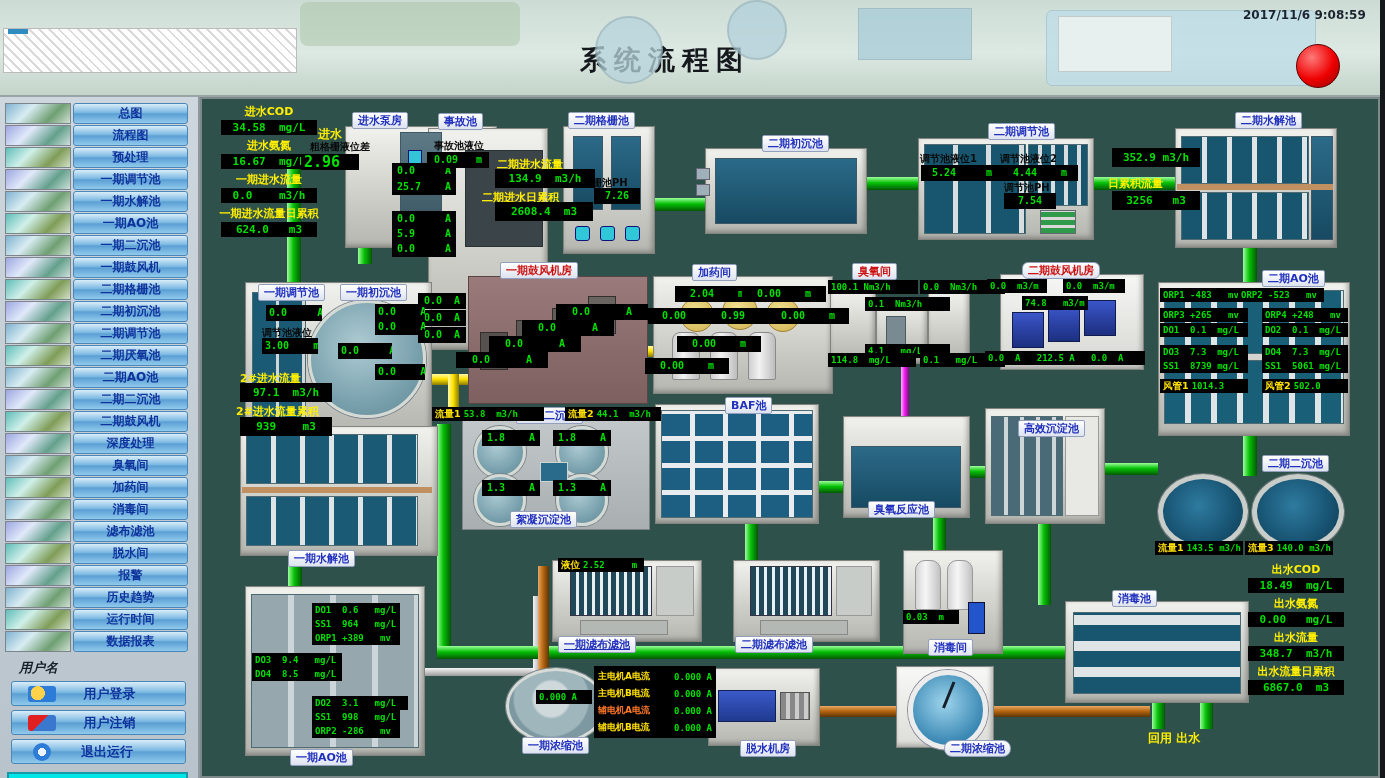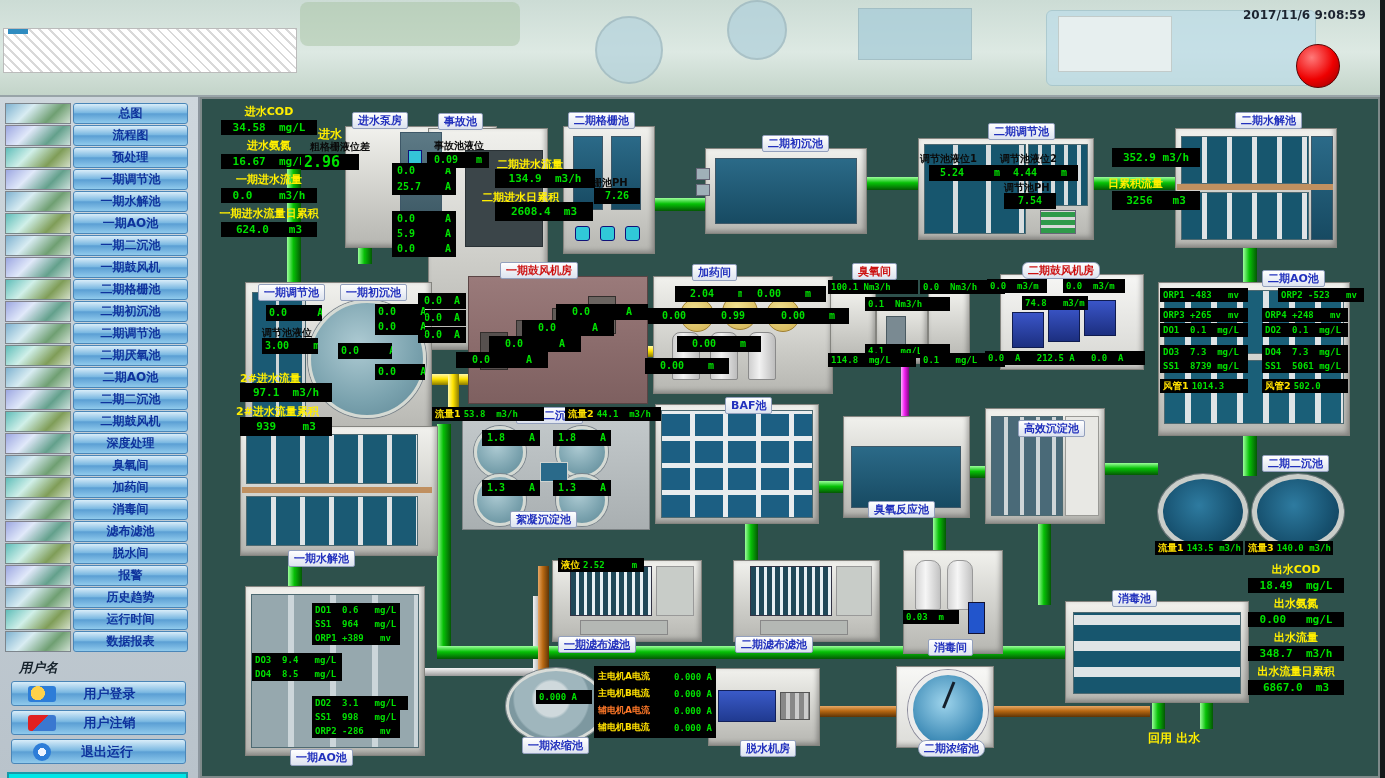--- a/index.html
+++ b/index.html
@@ -74,20 +74,21 @@
 
   <div class="abs header">
     <div class="abs ph circle" style="left:595px;top:16px;width:64px;height:64px;background:#b7d4dd;border:2px solid #9ab6bf;border-radius:50%;"></div>
     <div class="abs ph circle" style="left:727px;top:0px;width:56px;height:56px;background:#b2d1db;border:2px solid #9ab6bf;border-radius:50%;"></div>
     <div class="abs ph" style="left:858px;top:8px;width:112px;height:50px;background:#a7ccd8;border:1px solid #93b4be;"></div>
     <div class="abs ph" style="left:1046px;top:10px;width:268px;height:74px;background:#bedde8;border:1px solid #9fc2cc;border-radius:6px;"></div>
     <div class="abs ph" style="left:1058px;top:16px;width:112px;height:54px;background:#f3f5f3;border:1px solid #c2c6c2;"></div>
     <div class="abs ph" style="left:300px;top:2px;width:220px;height:44px;background:#a7c4a4;opacity:.5;border-radius:8px;"></div>
     <div class="abs hatch" style="left:3px;top:28px;width:292px;height:43px;"></div>
     <div class="abs htab" style="left:8px;top:29px;width:20px;height:5px;"></div>
+    <div class="abs title" style="left:535px;top:42px;width:260px;">系统流程图</div>
     <div class="abs tstamp" style="left:1243px;top:8px;">2017/11/6 9:08:59</div>
     <div class="abs alarm-dot" style="left:1296px;top:44px;"></div>
   </div>
 
   <div class="abs sidebar">
     <div id="sidebar-list">
 
     <div class="sitem">
           <span class="thumb"></span>
           <span class="sbar">
@@ -432,21 +433,21 @@
   <div class="abs plate" style="left:1018px;top:420px;">高效沉淀池</div>
   <div class="abs plate" style="left:1262px;top:455px;">二期二沉池</div>
   <div class="abs plate" style="left:288px;top:550px;">一期水解池</div>
   <div class="abs plate" style="left:290px;top:749px;">一期AO池</div>
   <div class="abs plate" style="left:558px;top:636px;text-decoration:underline;">一期滤布滤池</div>
   <div class="abs plate" style="left:735px;top:636px;">二期滤布滤池</div>
   <div class="abs plate" style="left:928px;top:639px;">消毒间</div>
   <div class="abs plate" style="left:1112px;top:590px;">消毒池</div>
   <div class="abs plate" style="left:522px;top:737px;">一期浓缩池</div>
   <div class="abs plate" style="left:740px;top:740px;">脱水机房</div>
-  <div class="abs plate" style="left:918px;top:740px;border-radius:8px;">二期浓缩池</div>
+  <div class="abs plate" style="left:944px;top:740px;border-radius:8px;">二期浓缩池</div>
 
   <div class="abs statcol" style="left:202px;top:104px;width:134px;">
 
   <div class="statrow" style="display:flex;flex-direction:column;align-items:center;">
         <div class="ylab2">进水COD</div>
         <div class="rostat">34.58  mg/L</div>
       </div>
       <div class="statrow" style="display:flex;flex-direction:column;align-items:center;">
         <div class="ylab2">进水氨氮</div>
         <div class="rostat">16.67  mg/L</div>
@@ -478,21 +479,21 @@
 
   <div class="abs ylab" style="left:497px;top:157px;">二期进水流量</div>
   <div class="abs ro" style="left:495px;top:169px;width:100px;font-size:11px;line-height:17px;">134.9  m3/h</div>
   <div class="abs ylab" style="left:482px;top:190px;">二期进水日累积</div>
   <div class="abs ro" style="left:495px;top:202px;width:98px;font-size:11px;line-height:17px;">2608.4  m3</div>
 
   <div class="abs dlab" style="left:582px;top:176px;">格栅池PH</div>
   <div class="abs ro" style="left:594px;top:188px;width:46px;">7.26</div>
 
   <div class="abs dlab" style="left:920px;top:152px;">调节池液位1</div>
-  <div class="abs ro" style="left:921px;top:165px;width:82px;margin-left:8px;">5.24     m</div>
+  <div class="abs ro" style="left:921px;top:165px;width:82px;">5.24     m</div>
   <div class="abs dlab" style="left:1000px;top:152px;">调节池液位2</div>
   <div class="abs ro" style="left:1002px;top:165px;width:76px;">4.44    m</div>
   <div class="abs dlab" style="left:1004px;top:181px;">调节池PH</div>
   <div class="abs ro" style="left:1004px;top:193px;width:52px;">7.54</div>
 
   <div class="abs ro" style="left:1112px;top:148px;width:88px;font-size:11px;line-height:17px;">352.9 m3/h</div>
   <div class="abs ylab" style="left:1108px;top:176px;">日累积流量</div>
   <div class="abs ro" style="left:1112px;top:191px;width:88px;font-size:11px;line-height:17px;">3256   m3</div>
 
   <div class="abs ro" style="left:266px;top:305px;width:56px;">0.0     A</div>
@@ -526,21 +527,21 @@
   <div class="abs ro s" style="left:865px;top:344px;width:85px;">4.1   mg/L</div>
   <div class="abs ro s" style="left:828px;top:353px;width:88px;">114.8  mg/L</div>
   <div class="abs ro s" style="left:920px;top:353px;width:85px;">0.1   mg/L</div>
 
   <div class="abs ro s" style="left:987px;top:279px;width:60px;">0.0  m3/m</div>
   <div class="abs ro s" style="left:1063px;top:279px;width:62px;">0.0  m3/m</div>
   <div class="abs ro s" style="left:1022px;top:296px;width:66px;">74.8   m3/m</div>
   <div class="abs ro s" style="left:985px;top:351px;width:160px;">0.0  A   212.5 A   0.0  A</div>
 
   <div class="abs ro s" style="left:1160px;top:288px;width:88px;">ORP1 -483   mv</div>
-  <div class="abs ro s" style="left:1278px;top:288px;width:86px;">ORP2 -523   mv</div>
+  <div class="abs ro s" style="left:1238px;top:288px;width:86px;">ORP2 -523   mv</div>
   <div class="abs ro s" style="left:1160px;top:308px;width:88px;">ORP3 +265   mv</div>
   <div class="abs ro s" style="left:1262px;top:308px;width:86px;">ORP4 +248   mv</div>
   <div class="abs ro s" style="left:1160px;top:323px;width:88px;">DO1  0.1  mg/L</div>
   <div class="abs ro s" style="left:1262px;top:323px;width:86px;">DO2  0.1  mg/L</div>
   <div class="abs ro s" style="left:1160px;top:345px;width:88px;">DO3  7.3  mg/L</div>
   <div class="abs ro s" style="left:1262px;top:345px;width:86px;">DO4  7.3  mg/L</div>
   <div class="abs ro s" style="left:1160px;top:359px;width:88px;">SS1  8739 mg/L</div>
   <div class="abs ro s" style="left:1262px;top:359px;width:86px;">SS1  5061 mg/L</div>
   <div class="abs ro s" style="left:1160px;top:379px;width:88px;"><span class="l">风管1</span><span>1014.3</span></div>
   <div class="abs ro s" style="left:1262px;top:379px;width:86px;"><span class="l">风管2</span><span>502.0</span></div>

